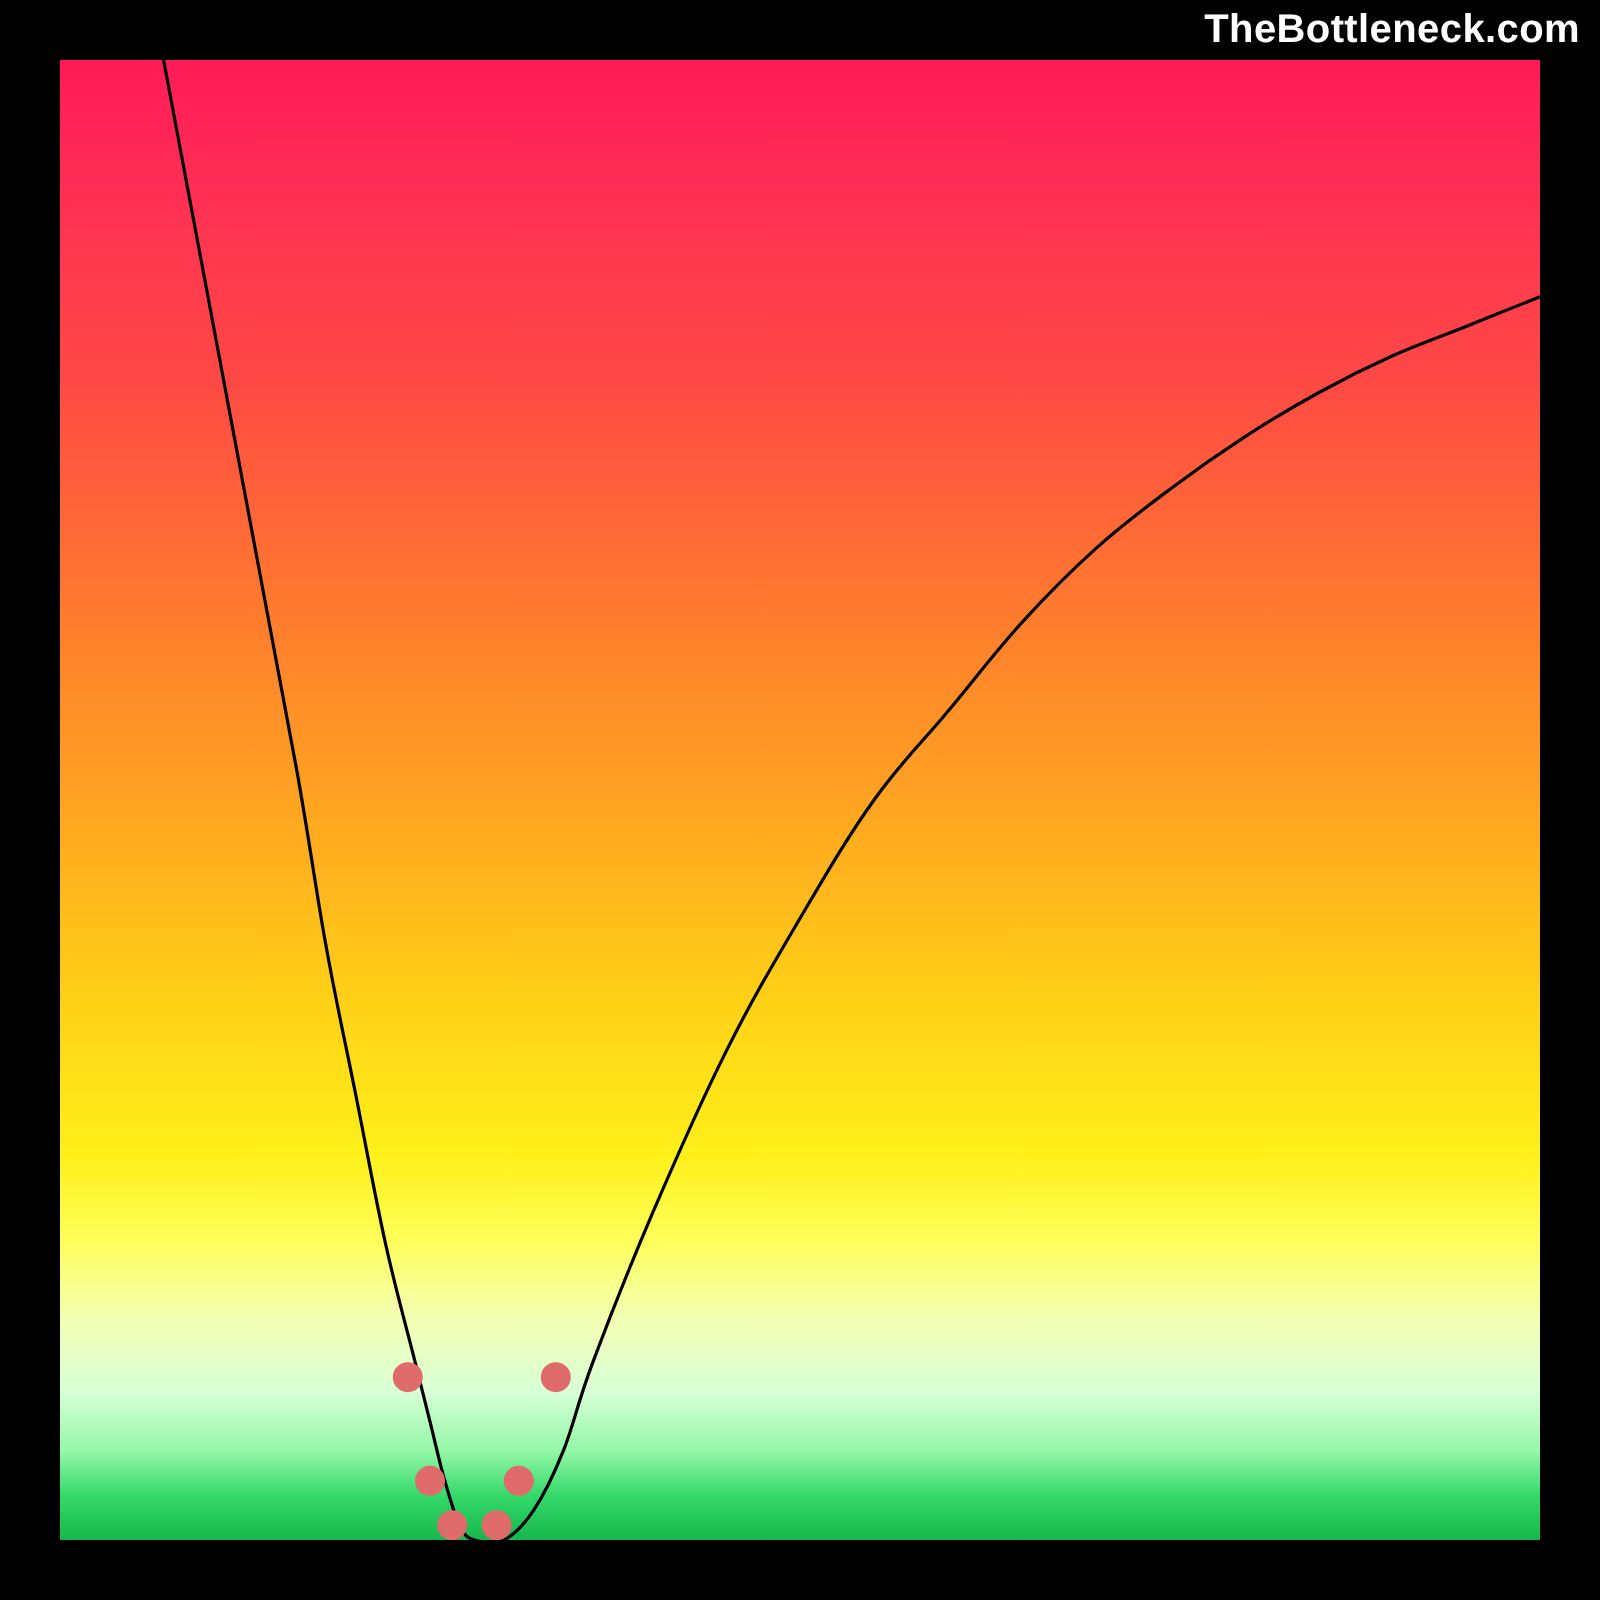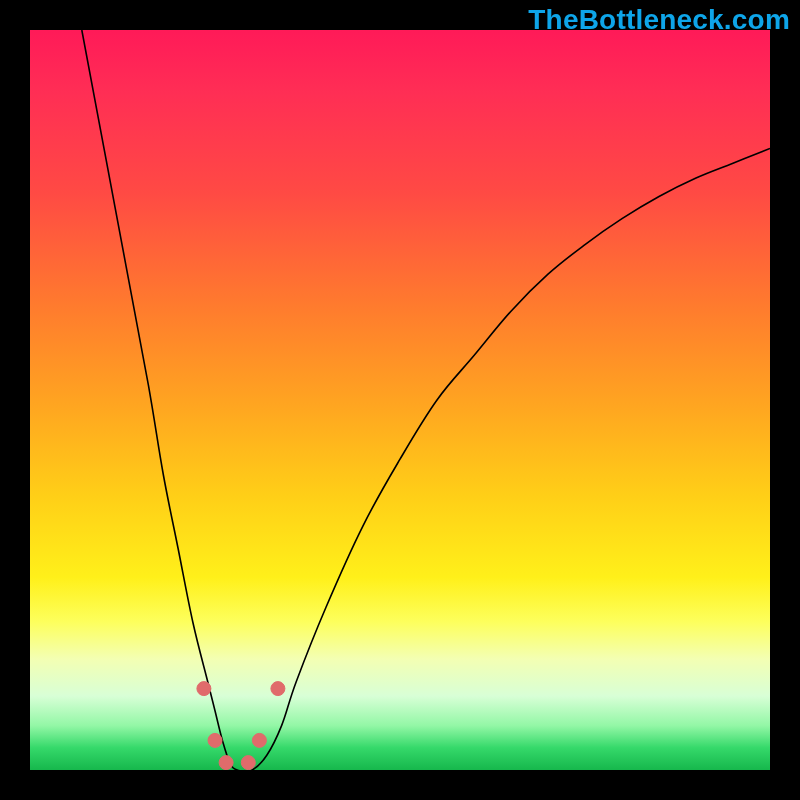--- a/index.html
+++ b/index.html
@@ -14,22 +14,22 @@
   .frame {
     position: relative;
     width: 800px;
     height: 800px;
     background: #000;
   }
   .watermark {
     position: absolute;
     top: 4px;
     right: 10px;
-    color: #0ea5e9;
-    font-size: 28px;
+    color: #ffffff;
+    font-size: 20px;
     font-weight: 600;
     letter-spacing: 0.2px;
     z-index: 50;
     user-select: none;
   }
   .plot {
     position: absolute;
     left: 30px;
     top: 30px;
     width: 740px;

